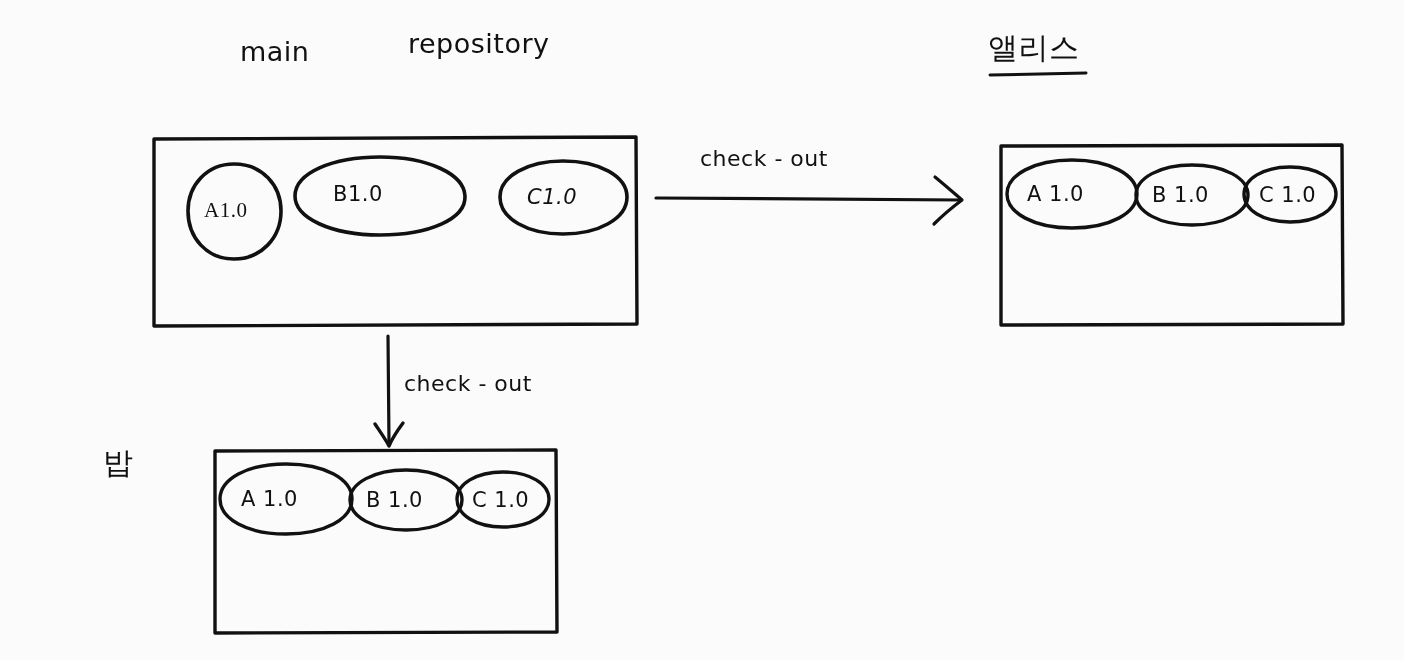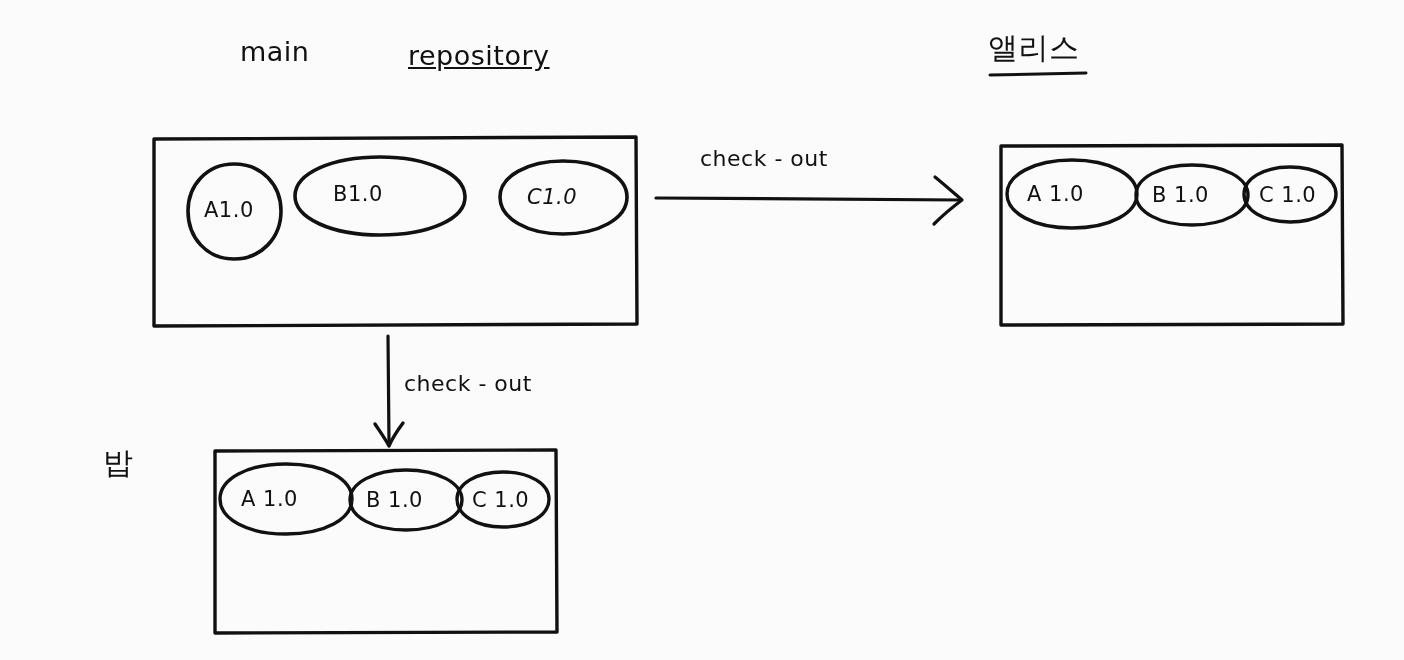--- a/index.html
+++ b/index.html
@@ -117,30 +117,30 @@
 
   <g>
     <path d="M388,336 L389,443" fill="none" stroke="#111111" stroke-width="3.2" stroke-linecap="round"></path>
     <path d="M375,424 C381,433 386,440 389,446 C392,439 397,431 403,423" fill="none" stroke="#111111" stroke-width="3.4" stroke-linecap="round" stroke-linejoin="round"></path>
   </g>
 
   <path d="M990,75 L1086,73" fill="none" stroke="#111111" stroke-width="3" stroke-linecap="round"></path>
 </svg>
 
 <div class="hand-label title-label" style="left:240px; top:36px;">main</div>
-<div class="hand-label title-label" style="left:408px; top:40px;text-decoration:underline;">repository</div>
+<div class="hand-label title-label" style="left:408px; top:28px;">repository</div>
 
 <div class="hand-label hangul-label" style="left:988px; top:28px;">앨리스</div>
 
 <div class="hand-label hangul-label" style="left:103px; top:443px;">밥</div>
 
 <div class="hand-label edge-label" style="left:700px; top:146px;">check - out</div>
 <div class="hand-label edge-label" style="left:404px; top:371px;">check - out</div>
 
-<div class="hand-label node-label" style="left:204px; top:198px;">A1.0</div>
+<div class="hand-label node-label" style="left:204px; top:198px;font-family:Liberation Serif, serif;">A1.0</div>
 <div class="hand-label node-label" style="left:333px; top:182px;">B1.0</div>
 <div class="hand-label node-label" style="left:527px; top:185px;font-style:italic;">C1.0</div>
 
 <div class="hand-label node-label" style="left:1027px; top:182px;">A 1.0</div>
 <div class="hand-label node-label" style="left:1152px; top:183px;">B 1.0</div>
 <div class="hand-label node-label" style="left:1259px; top:183px;">C 1.0</div>
 
 <div class="hand-label node-label" style="left:241px; top:487px;">A 1.0</div>
 <div class="hand-label node-label" style="left:366px; top:488px;">B 1.0</div>
 <div class="hand-label node-label" style="left:472px; top:488px;">C 1.0</div>

